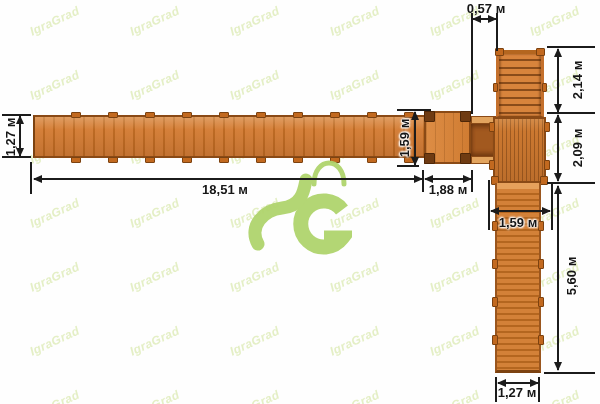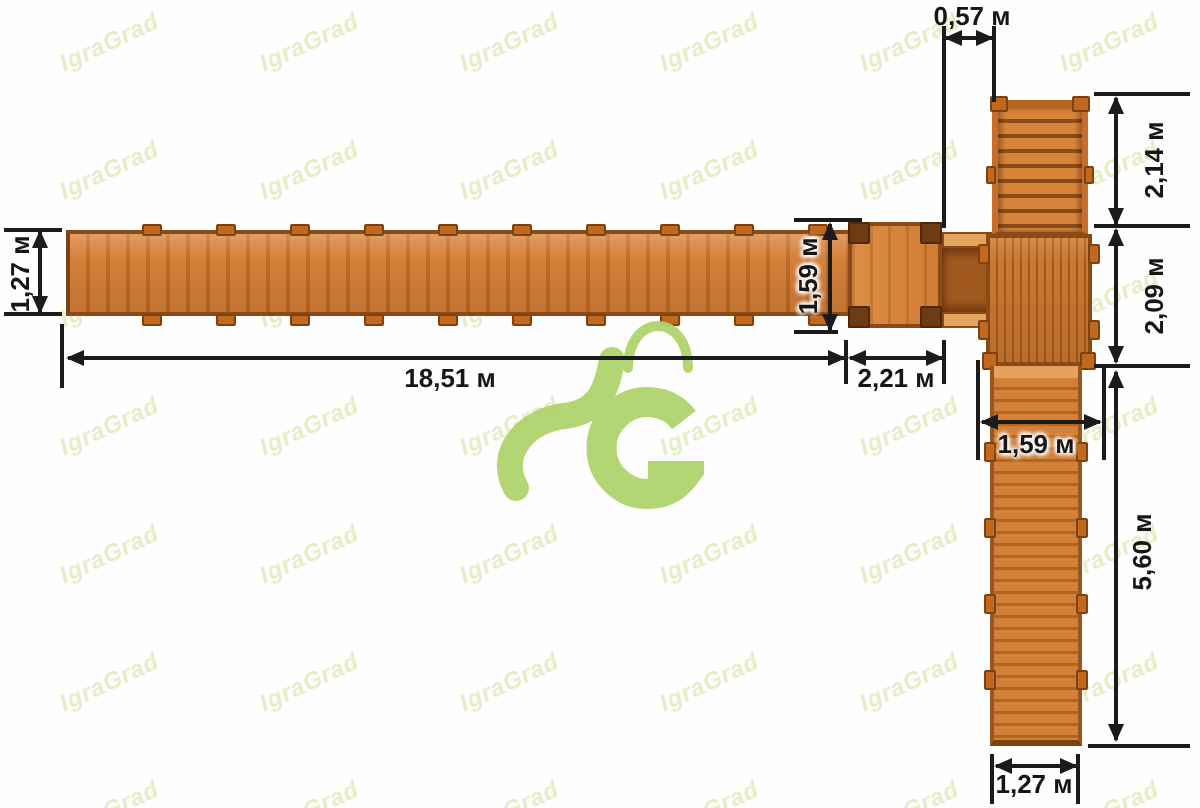--- a/index.html
+++ b/index.html
@@ -215,21 +215,21 @@
   <div class="dim dim-h" style="left:473px;top:18px;width:23px;height:2px;"></div>
   <div class="dim dim-v" style="left:557px;top:49px;width:2px;height:63px;"></div>
   <div class="dim dim-v" style="left:557px;top:115px;width:2px;height:66px;"></div>
   <div class="dim dim-v" style="left:557px;top:186px;width:2px;height:184px;"></div>
   <div class="dim dim-h" style="left:491px;top:210px;width:59px;height:2px;"></div>
   <div class="dim dim-h" style="left:498px;top:382px;width:40px;height:2px;"></div>
 
   <span class="dlabel vert" style="left:10px;top:137px;">1,27 м</span>
   <span class="dlabel" style="left:225px;top:189px;">18,51 м</span>
   <span class="dlabel vert halo" style="left:404px;top:138px;">1,59 м</span>
-  <span class="dlabel" style="left:448px;top:189px;">2,21 м</span>
+  <span class="dlabel" style="left:448px;top:189px;">1,88 м</span>
   <span class="dlabel" style="left:486px;top:8px;">0,57 м</span>
   <span class="dlabel vert" style="left:577px;top:80px;">2,14 м</span>
   <span class="dlabel vert" style="left:577px;top:148px;">2,09 м</span>
   <span class="dlabel vert" style="left:571px;top:276px;">5,60 м</span>
   <span class="dlabel halo" style="left:518px;top:222px;">1,59 м</span>
   <span class="dlabel" style="left:517px;top:392px;">1,27 м</span>
 
 </div>
 
 </body></html>

